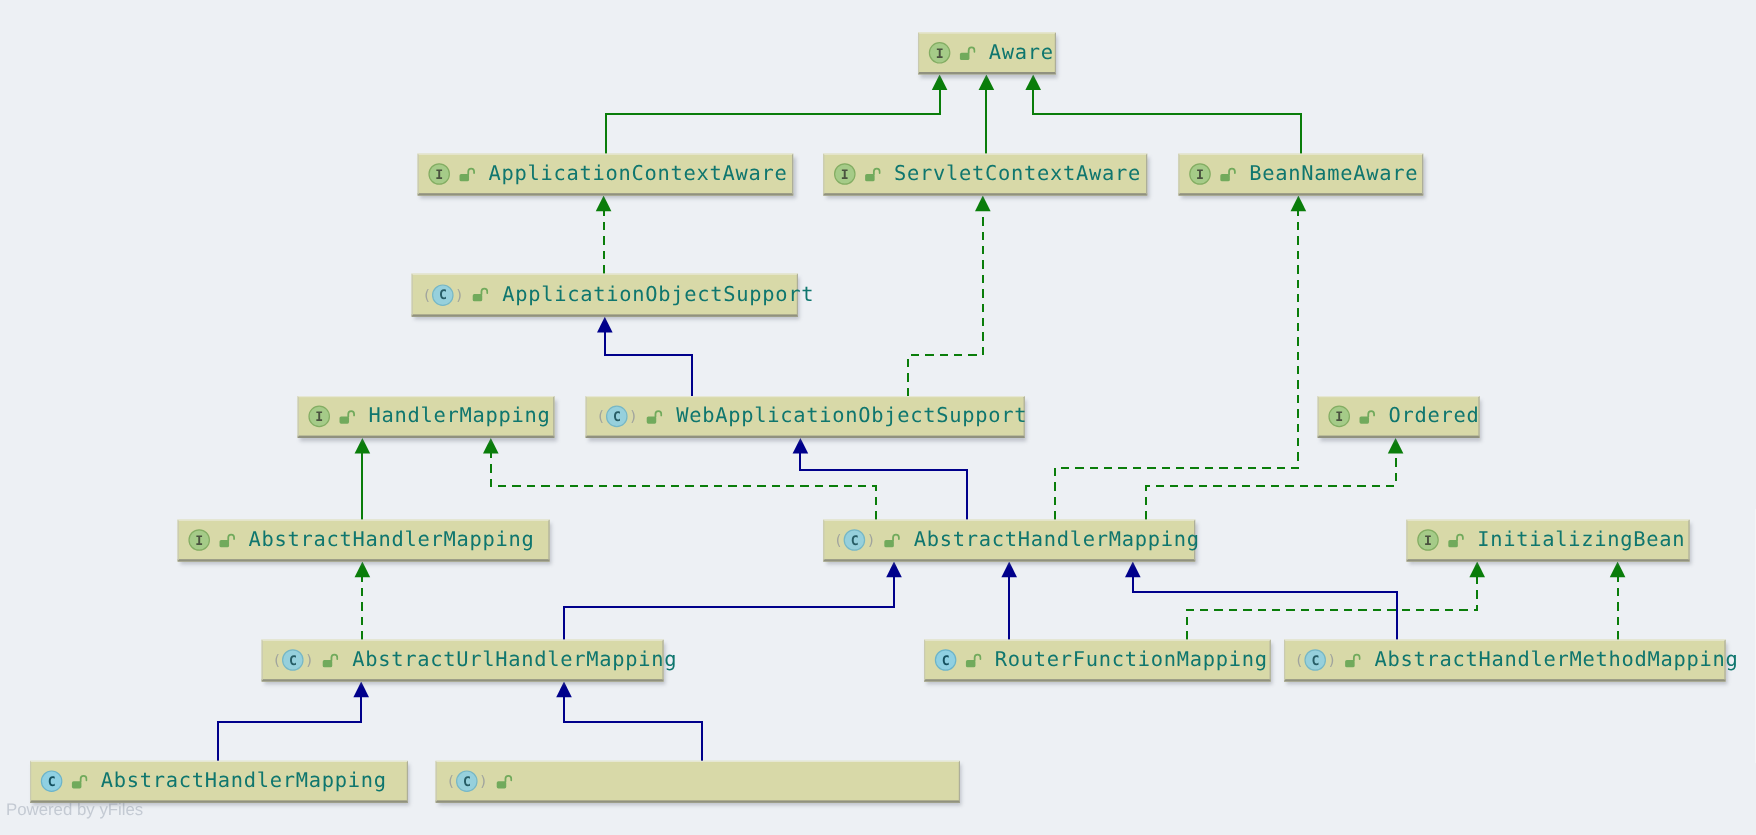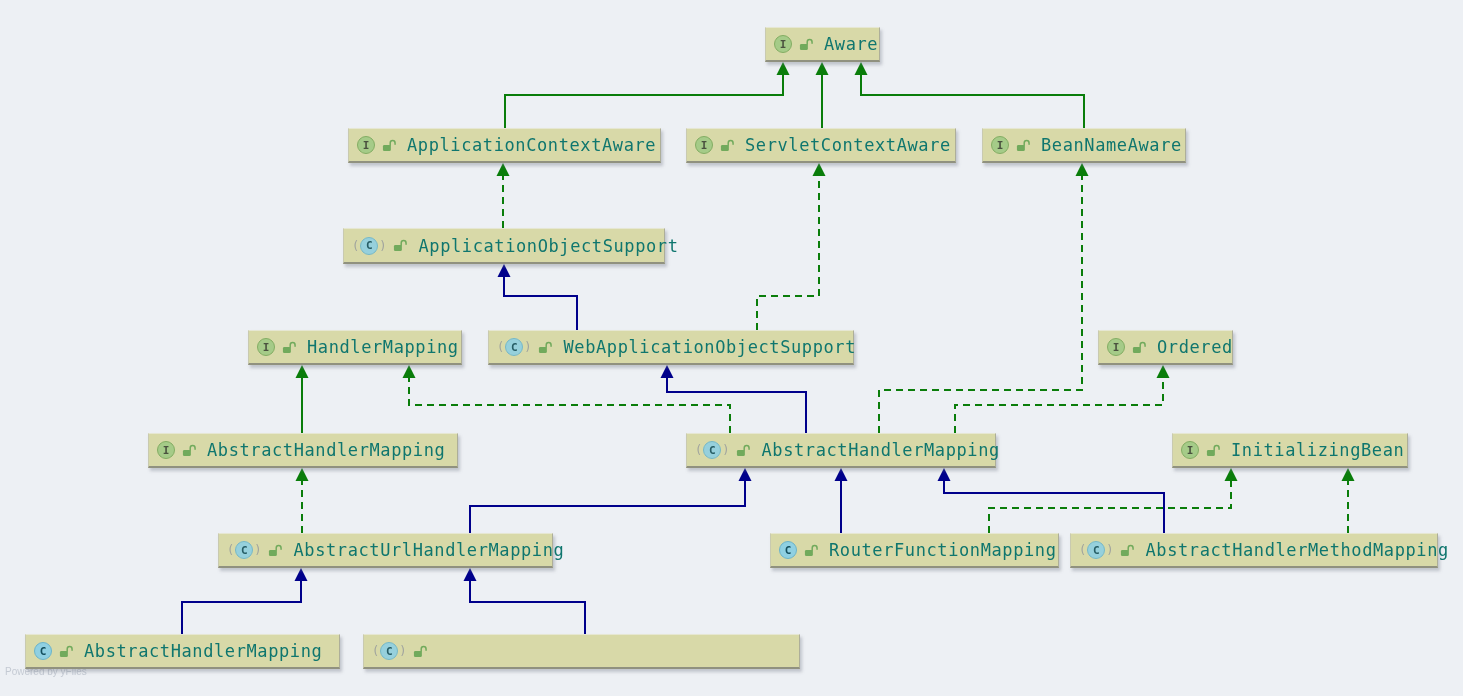--- a/index.html
+++ b/index.html
@@ -54,21 +54,21 @@
   .type-icon.abstract-class .circ{opacity:.9;}
   .type-icon.abstract-class::before{content:"(";color:#a0a49e;font:12px "DejaVu Sans Mono",monospace;margin-right:1px;}
   .type-icon.abstract-class::after{content:")";color:#a0a49e;font:12px "DejaVu Sans Mono",monospace;margin-left:1px;}
   .lock-icon{display:inline-flex;flex:none;margin-left:2px;}
   #watermark{
     position:absolute;
     z-index:1;
     left:5px;
     top:666px;
     font-family:"Liberation Sans",sans-serif;
-    font-size:10px;
+    font-size:14px;
     color:#c4cad3;
   }
 </style>
 </head>
 <body>
 
 <div id="stage" style="background: rgb(237, 240, 244);">
   <svg id="edges" width="1463" height="696">
       <polyline points="505,128 505,95 783,95 783,74" fill="none" stroke="#0a7d0a" stroke-width="1.8" shape-rendering="crispEdges"></polyline>
       <polygon points="783,62 776.5,75 789.5,75" fill="#0a7d0a"></polygon>

